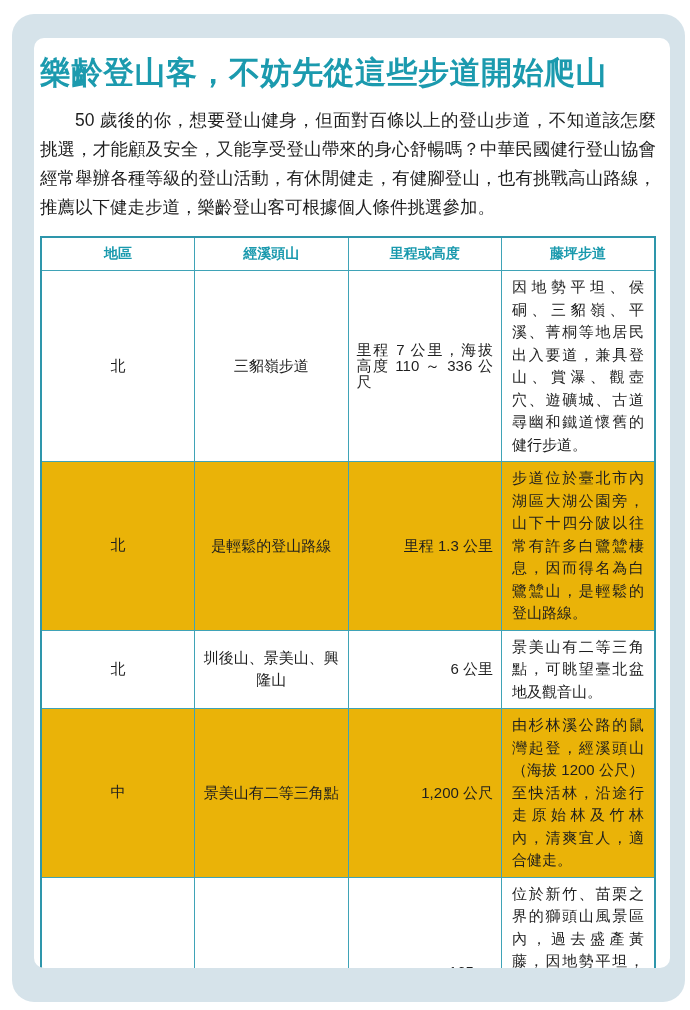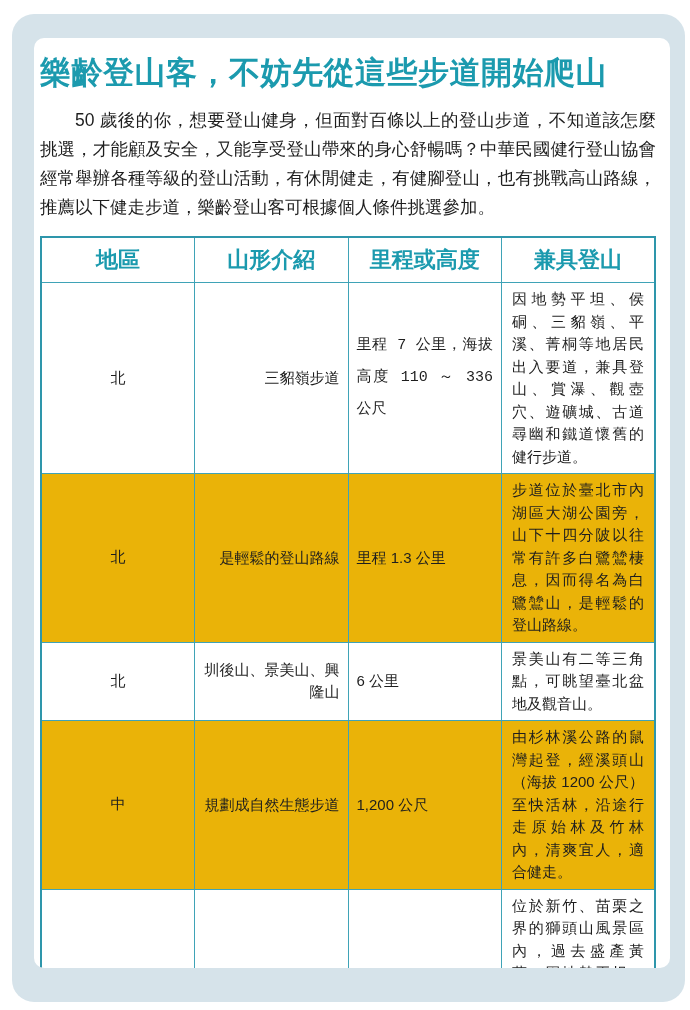--- a/index.html
+++ b/index.html
@@ -32,45 +32,45 @@
   table.trails{
     width:616px;border-collapse:collapse;table-layout:fixed;
     font-size:15px;color:#1e1e1e;
     border:2px solid #2e96ab;
   }
   table.trails th, table.trails td{
     border:1.5px solid #3fa3b7;
     vertical-align:middle;
   }
   table.trails th{
-    color:#1b9aae;font-weight:bold;font-size:22px;
+    color:#1b9aae;font-weight:bold;font-size:14px;
     text-align:center;padding:7px 4px;
     background:#ffffff;
   }
   tr.alt td{background:#eab308;}
   td.cell-region{width:48px;text-align:center;padding:4px 2px;}
-  td.cell-route{width:110px;text-align:right;padding:4px 8px;line-height:22px;font-family:Liberation Serif, serif;}
-  td.cell-distance{width:122px;text-align:left;padding:4px 8px;line-height:24px;white-space:pre-line;}
-  td.cell-distance.long{text-align:justify;white-space:normal;line-height:32px;font-family:Liberation Mono, monospace;}
+  td.cell-route{width:110px;text-align:center;padding:4px 8px;line-height:22px;font-family:Liberation Serif, serif;}
+  td.cell-distance{width:122px;text-align:right;padding:4px 8px;line-height:24px;white-space:pre-line;}
+  td.cell-distance.long{text-align:justify;white-space:normal;line-height:16px;}
   td.cell-description{text-align:justify;padding:5px 10px;line-height:22.5px;}
 </style>
 </head>
 <body>
 
 <div class="frame">
   <div class="card">
     <h1 class="page-title">樂齡登山客，不妨先從這些步道開始爬山</h1>
     <p class="intro">50 歲後的你，想要登山健身，但面對百條以上的登山步道，不知道該怎麼挑選，才能顧及安全，又能享受登山帶來的身心舒暢嗎？中華民國健行登山協會經常舉辦各種等級的登山活動，有休閒健走，有健腳登山，也有挑戰高山路線，推薦以下健走步道，樂齡登山客可根據個人條件挑選參加。</p>
     <table class="trails">
       <thead>
         <tr>
           <th class="cell-region">地區</th>
-          <th class="cell-route">山形介紹</th>
+          <th class="cell-route">經溪頭山</th>
           <th class="cell-distance">里程或高度</th>
-          <th class="cell-description">兼具登山</th>
+          <th class="cell-description">藤坪步道</th>
         </tr>
       </thead>
       <tbody id="trail-rows">
           <tr>
             <td class="cell-region">北</td>
             <td class="cell-route">三貂嶺步道</td>
             <td class="cell-distance long">里程 7 公里，海拔高度 110 ～ 336 公尺</td>
             <td class="cell-description">因地勢平坦、侯硐、三貂嶺、平溪、菁桐等地居民出入要道，兼具登山、賞瀑、觀壺穴、遊礦城、古道尋幽和鐵道懷舊的健行步道。</td>
           </tr>
           <tr class="alt">
@@ -80,21 +80,21 @@
             <td class="cell-description">步道位於臺北市內湖區大湖公園旁，山下十四分陂以往常有許多白鷺鷥棲息，因而得名為白鷺鷥山，是輕鬆的登山路線。</td>
           </tr>
           <tr>
             <td class="cell-region">北</td>
             <td class="cell-route">圳後山、景美山、興隆山</td>
             <td class="cell-distance">6 公里</td>
             <td class="cell-description">景美山有二等三角點，可眺望臺北盆地及觀音山。</td>
           </tr>
           <tr class="alt">
             <td class="cell-region">中</td>
-            <td class="cell-route">規劃成自然生態步道</td>
+            <td class="cell-route">景美山有二等三角點</td>
             <td class="cell-distance">1,200 公尺</td>
             <td class="cell-description">由杉林溪公路的鼠灣起登，經溪頭山（海拔 1200 公尺）至快活林，沿途行走原始林及竹林內，清爽宜人，適合健走。</td>
           </tr>
           <tr>
             <td class="cell-region">中</td>
             <td class="cell-route">藤坪步道～六寮古道</td>
             <td class="cell-distance">165 ～
 296 公尺</td>
             <td class="cell-description">位於新竹、苗栗之界的獅頭山風景區內，過去盛產黃藤，因地勢平坦，步道採用自然工法，以枕木、棧道及泥土山徑為素材，規劃成自然生態步道。</td>
           </tr>

